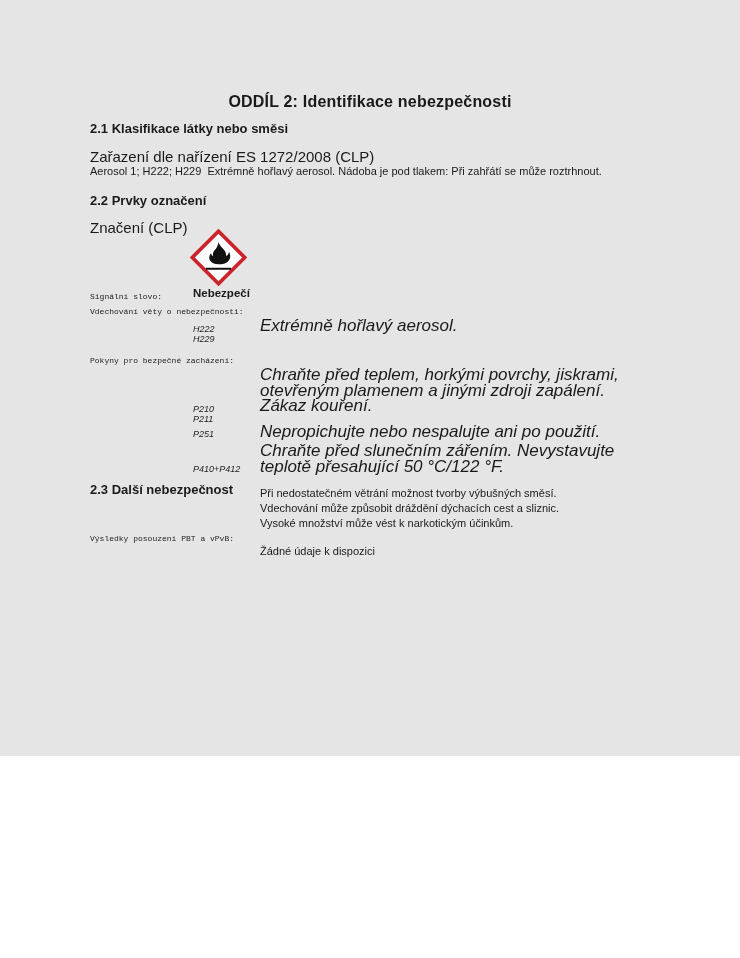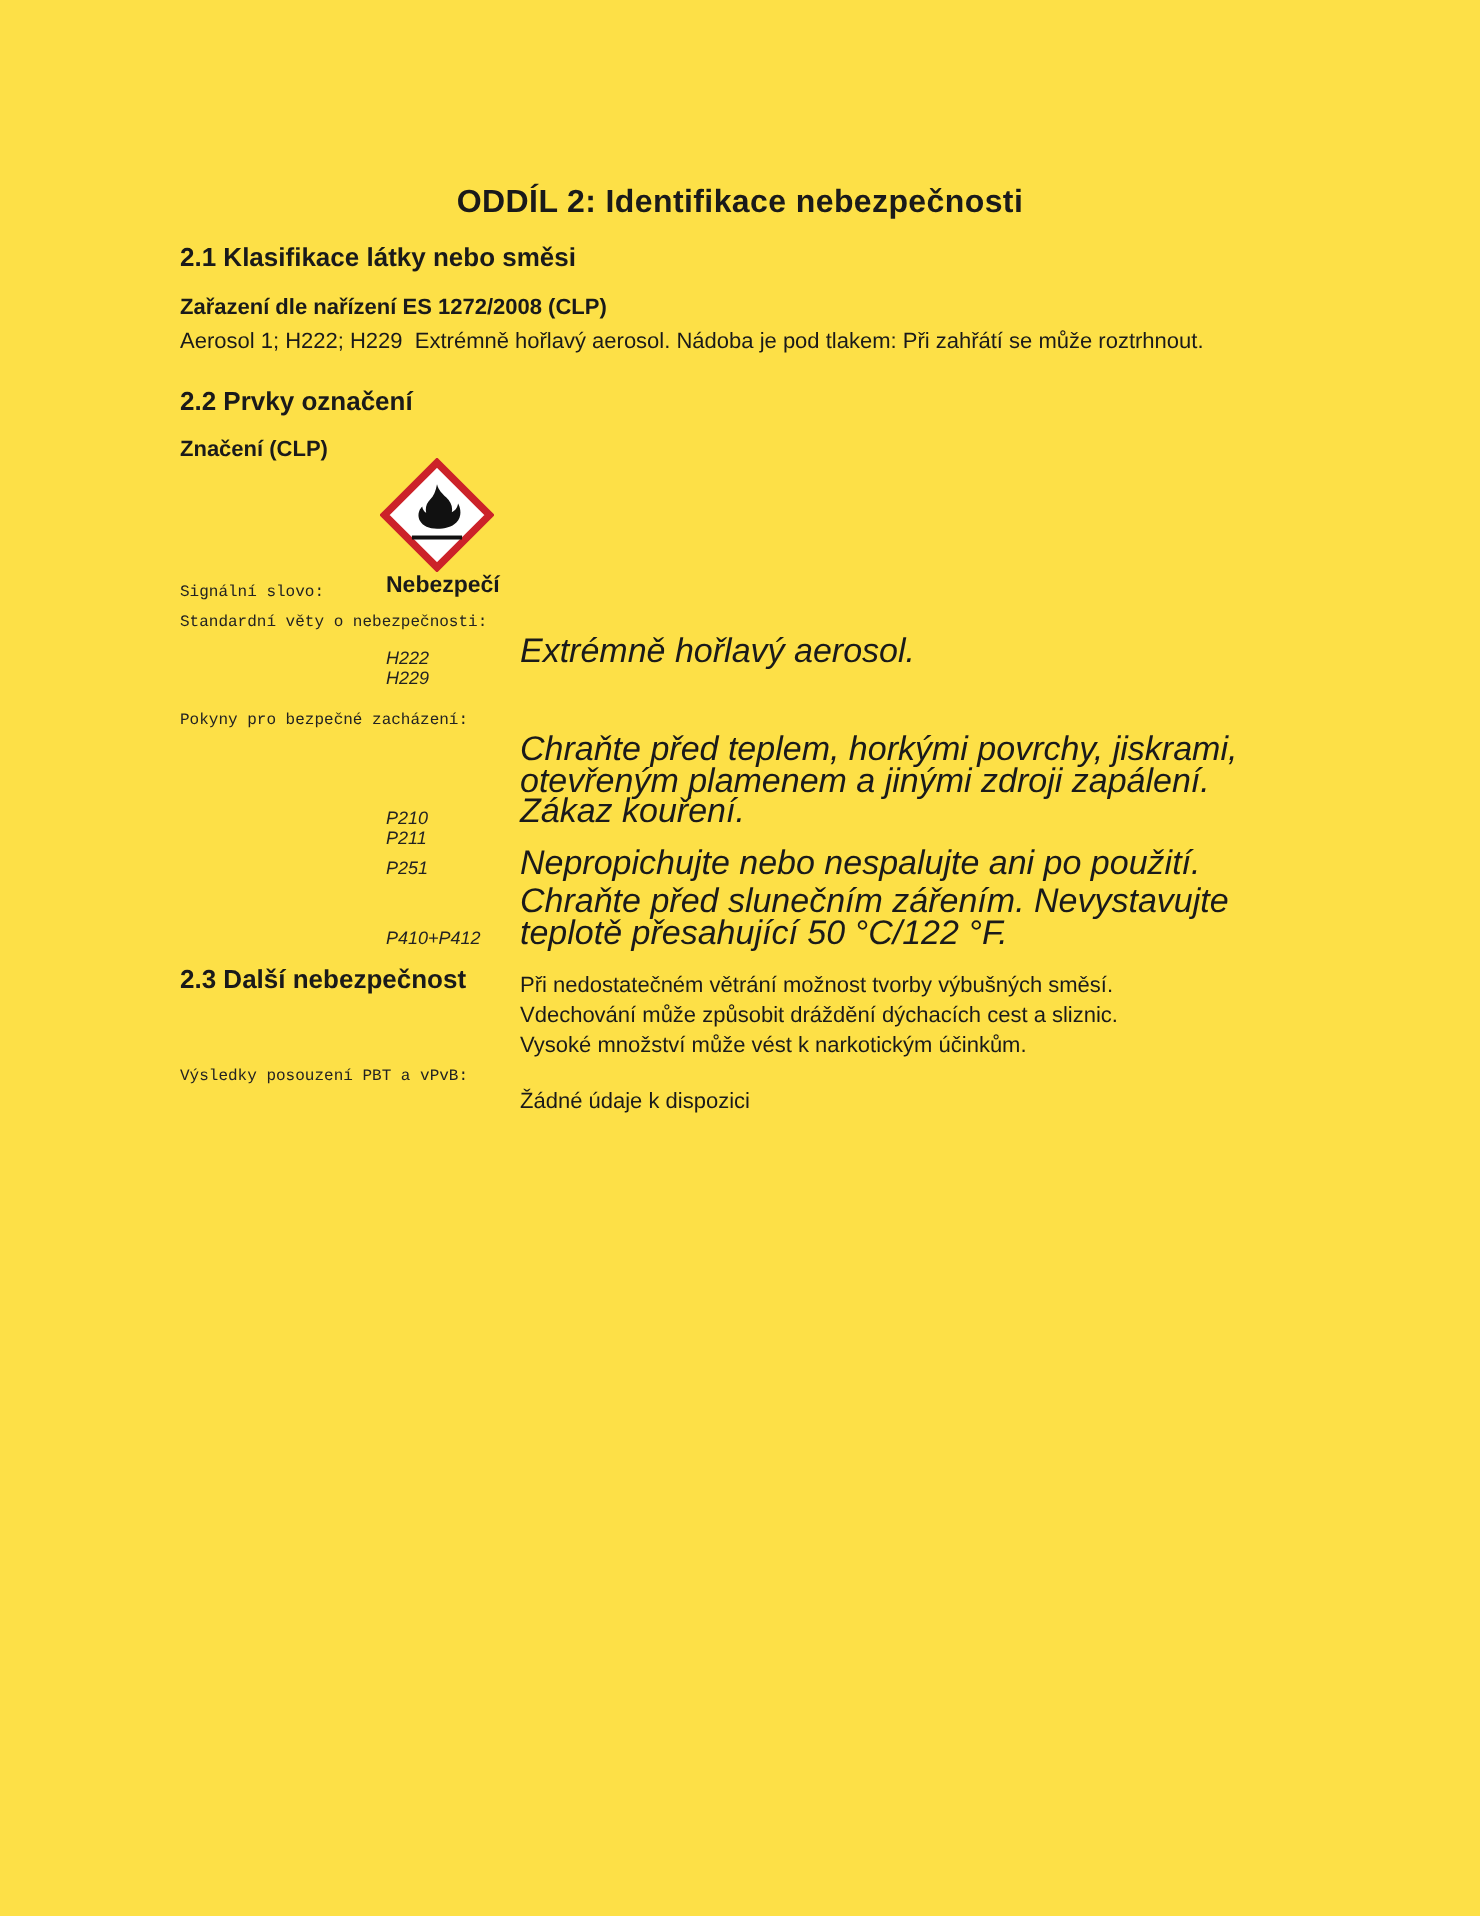--- a/index.html
+++ b/index.html
@@ -3,22 +3,22 @@
 <meta charset="utf-8">
 <style>
   html, body {
     margin: 0;
     padding: 0;
     background: #ffffff;
   }
   .page {
     position: relative;
     width: 740px;
-    height: 958px;
-    background: #fde047;
+    height: 756px;
+    background: #e5e5e5;
     font-family: "Liberation Sans", "DejaVu Sans", sans-serif;
     color: #1a1a1a;
     overflow: hidden;
   }
   .abs { position: absolute; }
 
   .doc-title {
     left: 0; right: 0;
     top: 93px;
     text-align: center;
@@ -26,22 +26,22 @@
     font-weight: bold;
     letter-spacing: 0.2px;
   }
   .section-heading {
     left: 90px;
     font-size: 13px;
     font-weight: bold;
   }
   .sub-heading {
     left: 90px;
-    font-size: 11px;
-    font-weight: bold;
+    font-size: 15px;
+    font-weight: normal;
   }
   .body-text {
     font-size: 11px;
     line-height: 15.5px;
   }
   .pre { white-space: pre-wrap; }
   .small-label {
     left: 90px;
     font-size: 8px;
     color: #222222;
@@ -117,21 +117,21 @@
         c0.5,2.5 1.5,4.5 3.5,5.5
         c-1,-4.5 0.5,-8.5 3.5,-11.5
         c3,-3 5,-7.5 6,-13.5 z"></path>
       <rect class="flame-bar" x="28" y="68" width="44" height="3.5" fill="#111111"></rect>
     </svg>
   </div>
 
   <div class="abs small-label" style="top:292px">Signální slovo:</div>
   <div class="abs signal-word" style="top:287px">Nebezpečí</div>
 
-  <div class="abs small-label" style="top:307px">Standardní věty o nebezpečnosti:</div>
+  <div class="abs small-label" style="top:307px">Vdechování věty o nebezpečnosti:</div>
   <div class="abs stmt-block" style="top:318px">
     <div class="stmt-row">
       <span class="code">H222</span>
       <span class="text">Extrémně hořlavý aerosol.</span>
     </div>
     <div class="stmt-row">
       <span class="code">H229</span>
     </div>
   </div>
 

